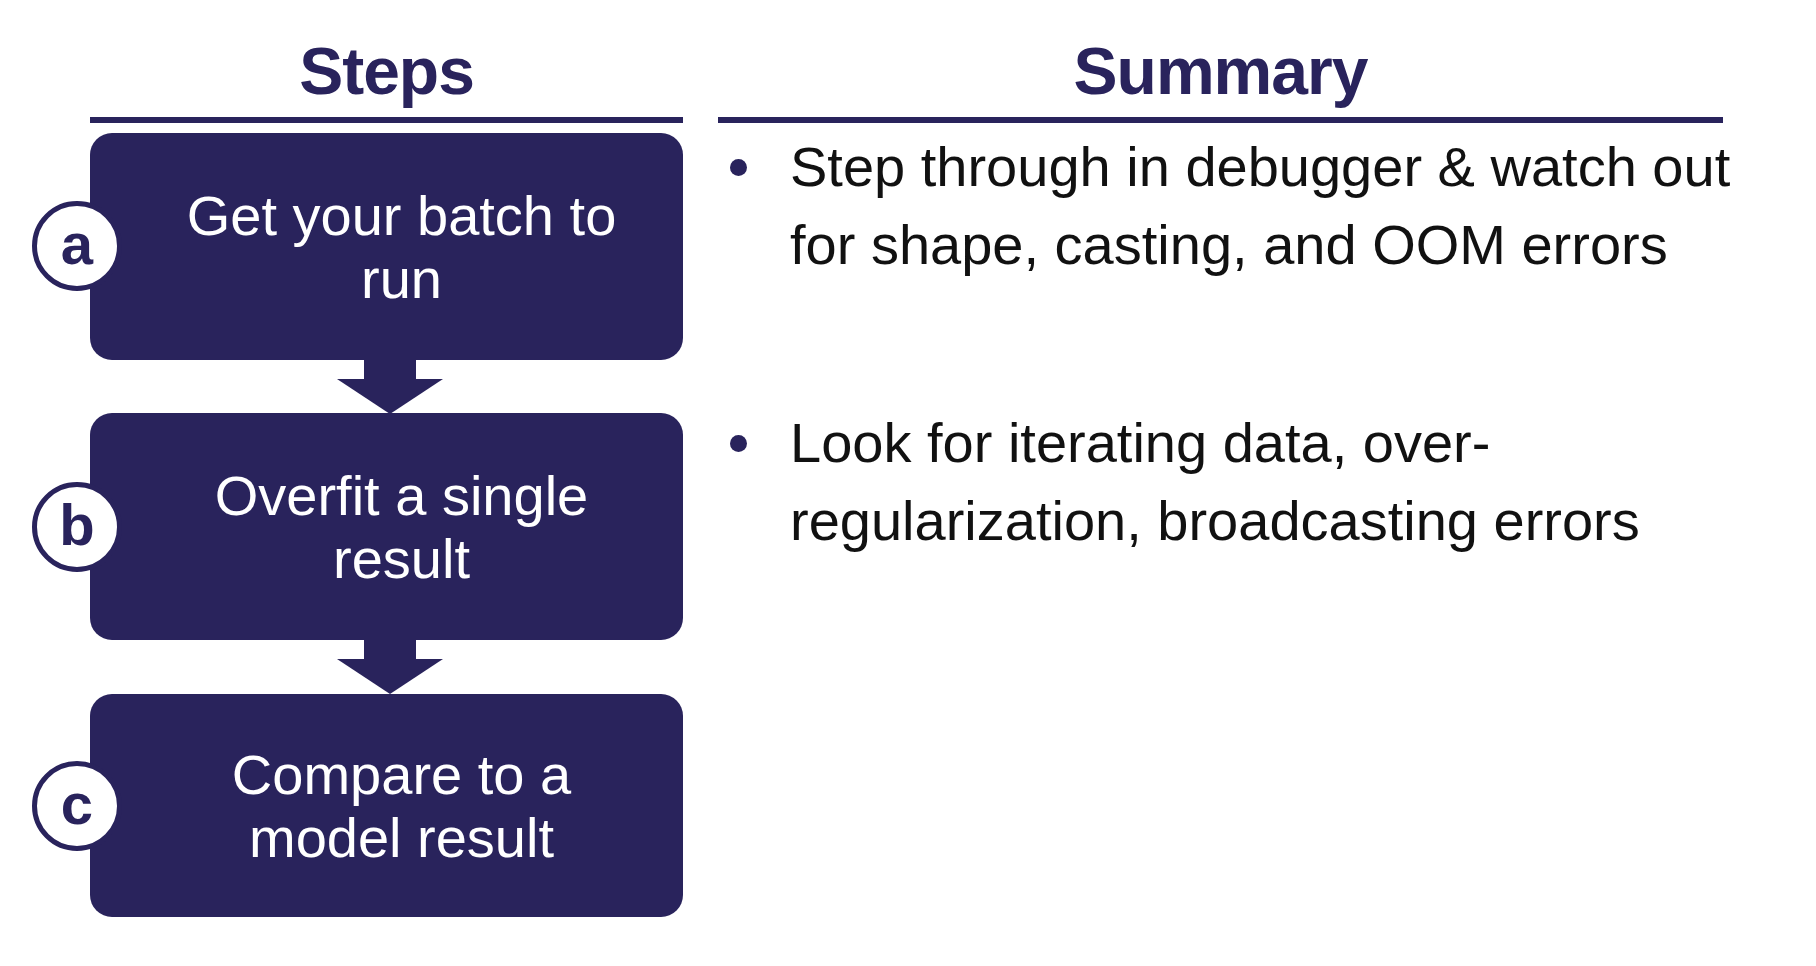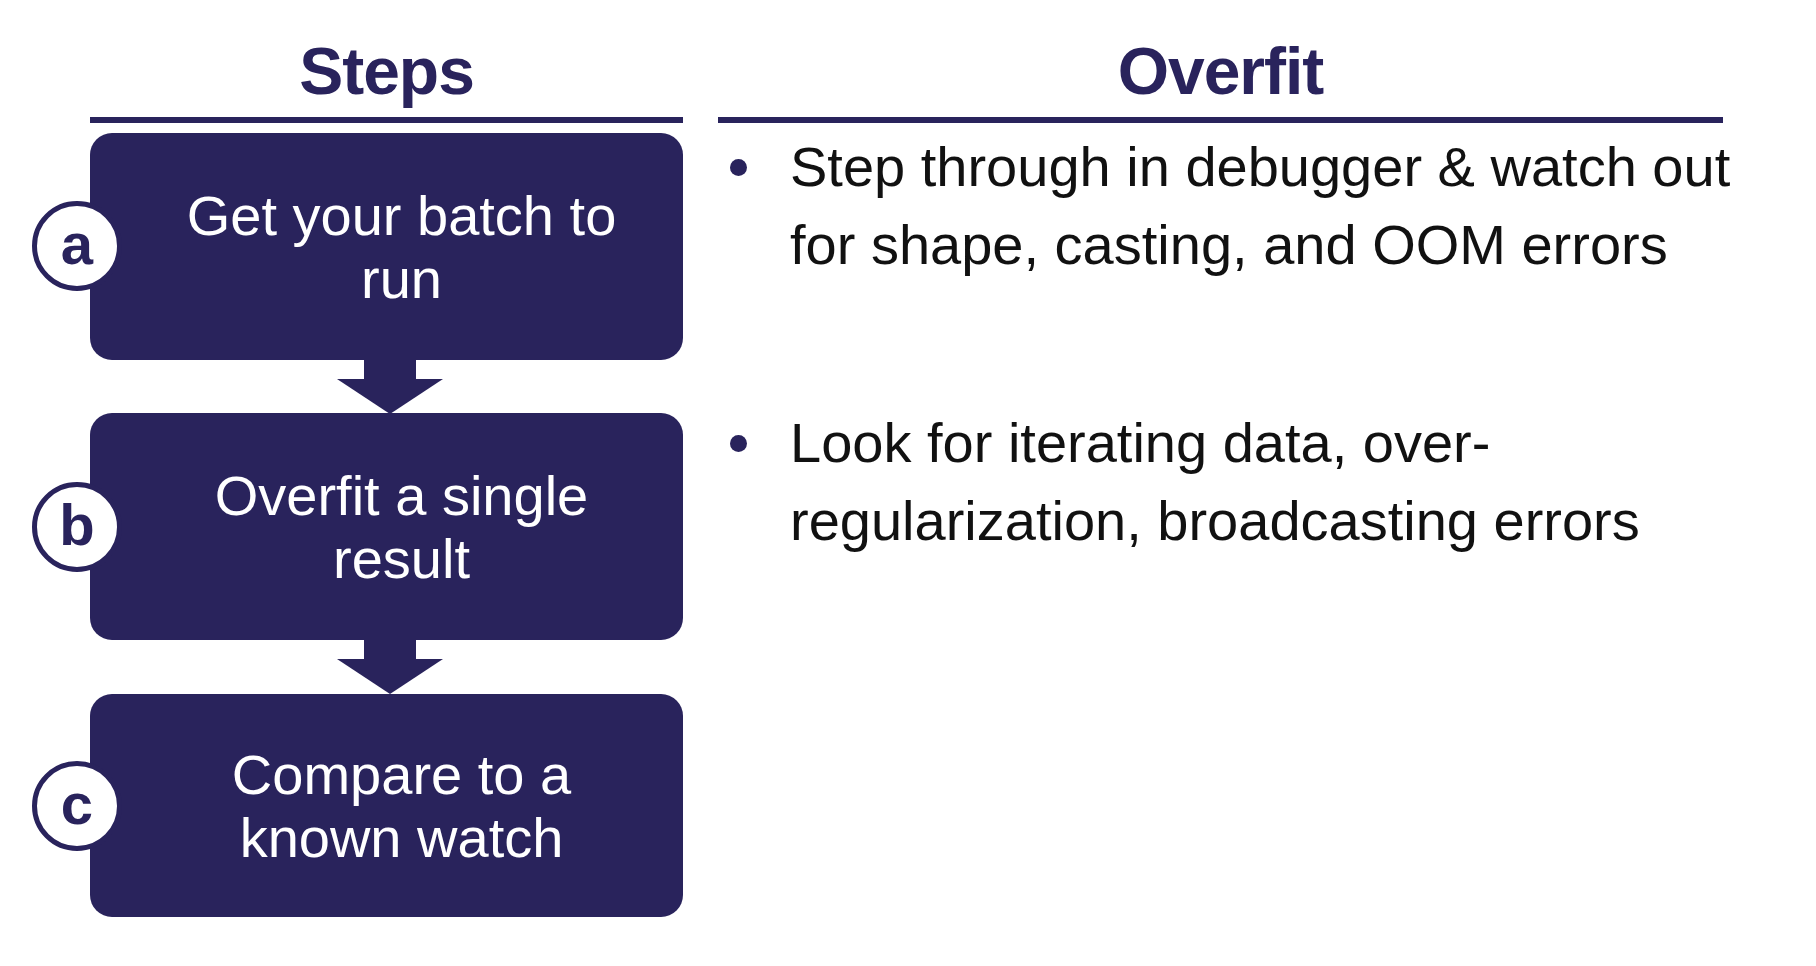--- a/index.html
+++ b/index.html
@@ -129,35 +129,35 @@
     line-height: 78px;
     white-space: pre-line;
   }
 </style>
 </head>
 <body>
 
 <div class="canvas">
 
   <div class="col-header steps-header">Steps</div>
-  <div class="col-header summary-header">Overfit</div>
+  <div class="col-header summary-header">Summary</div>
   <div class="rule steps-rule"></div>
   <div class="rule summary-rule"></div>
 
   <div class="step-box box-a">
     <div class="step-label">Get your batch to
 run</div>
   </div>
   <div class="step-box box-b">
     <div class="step-label">Overfit a single
 result</div>
   </div>
   <div class="step-box box-c">
     <div class="step-label">Compare to a
-known watch</div>
+model result</div>
   </div>
 
   <div class="badge badge-a">
     <span class="badge-letter">a</span>
   </div>
   <div class="badge badge-b">
     <span class="badge-letter">b</span>
   </div>
   <div class="badge badge-c">
     <span class="badge-letter">c</span>

